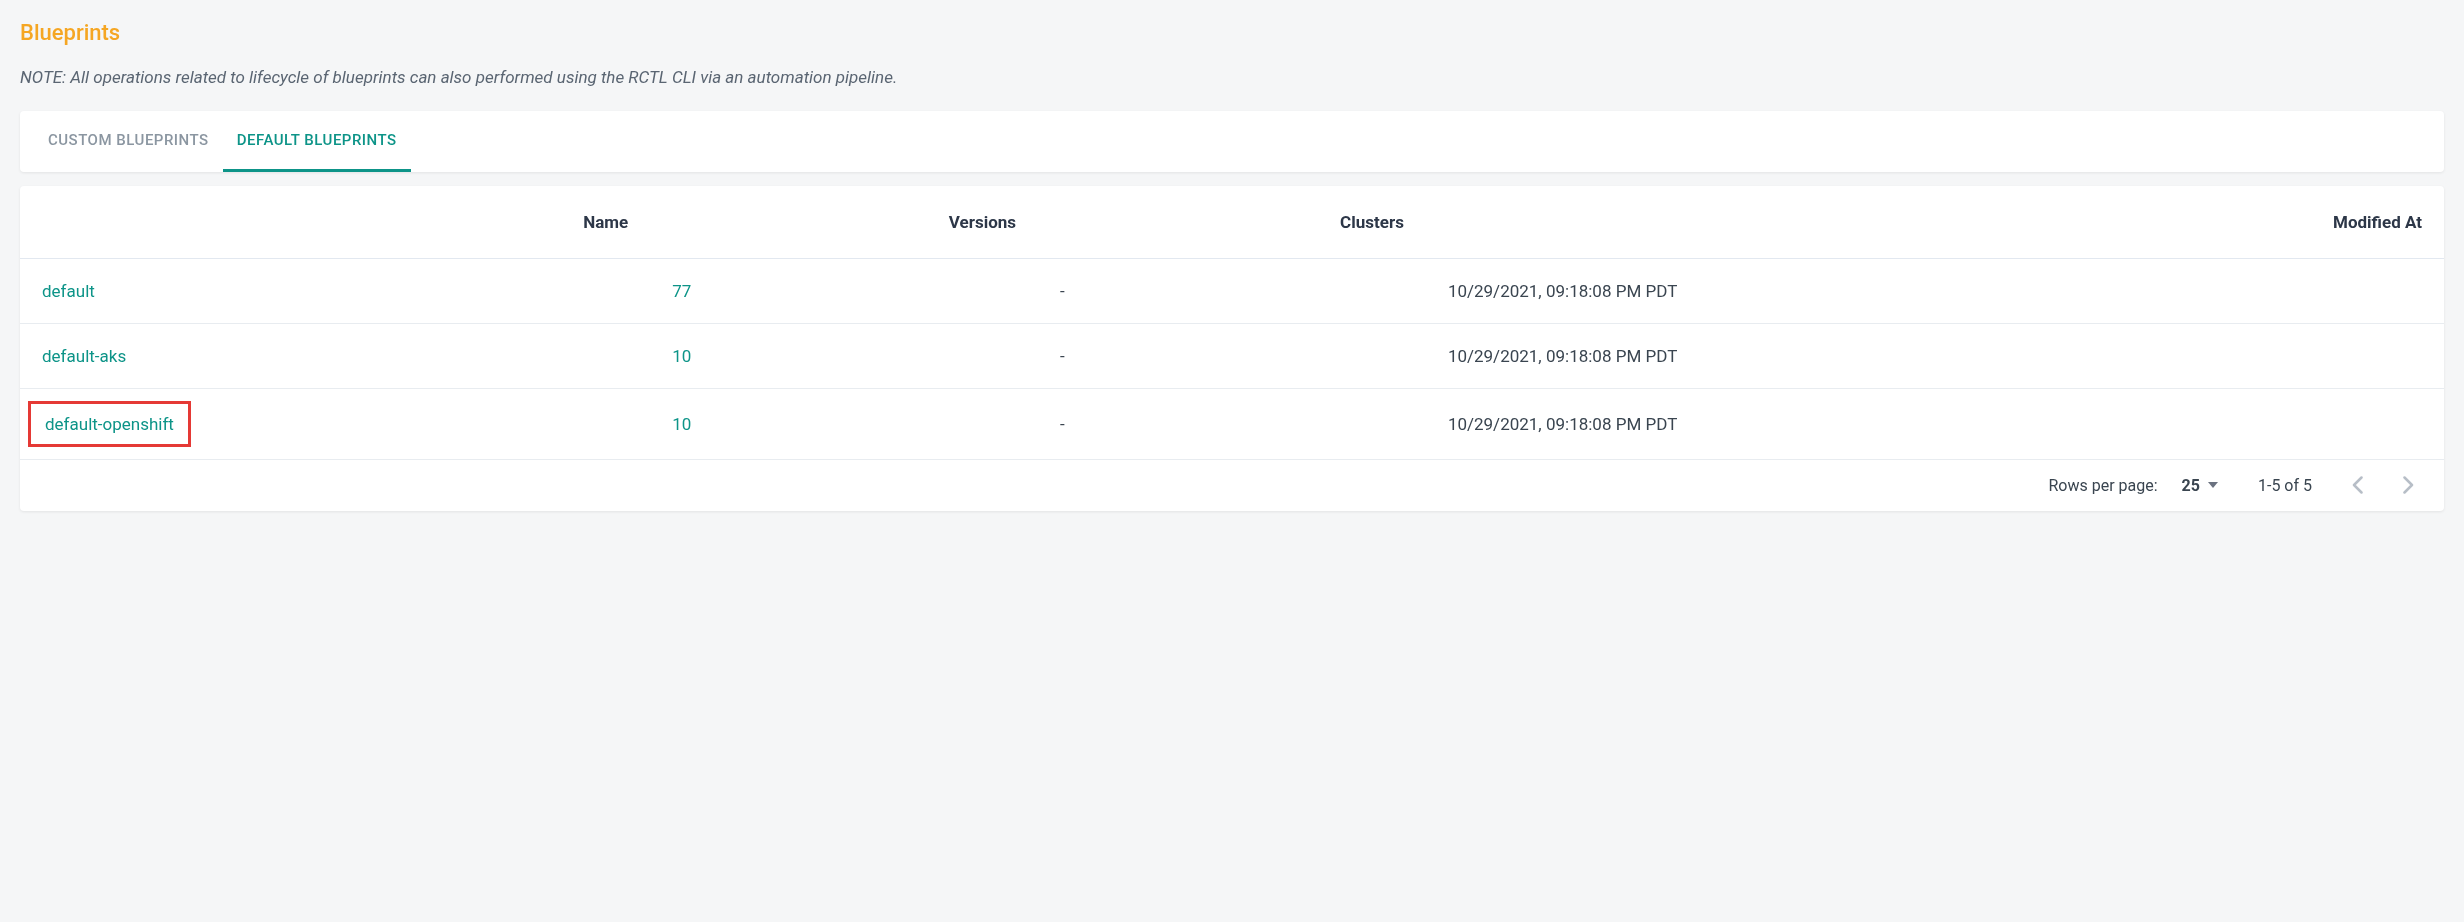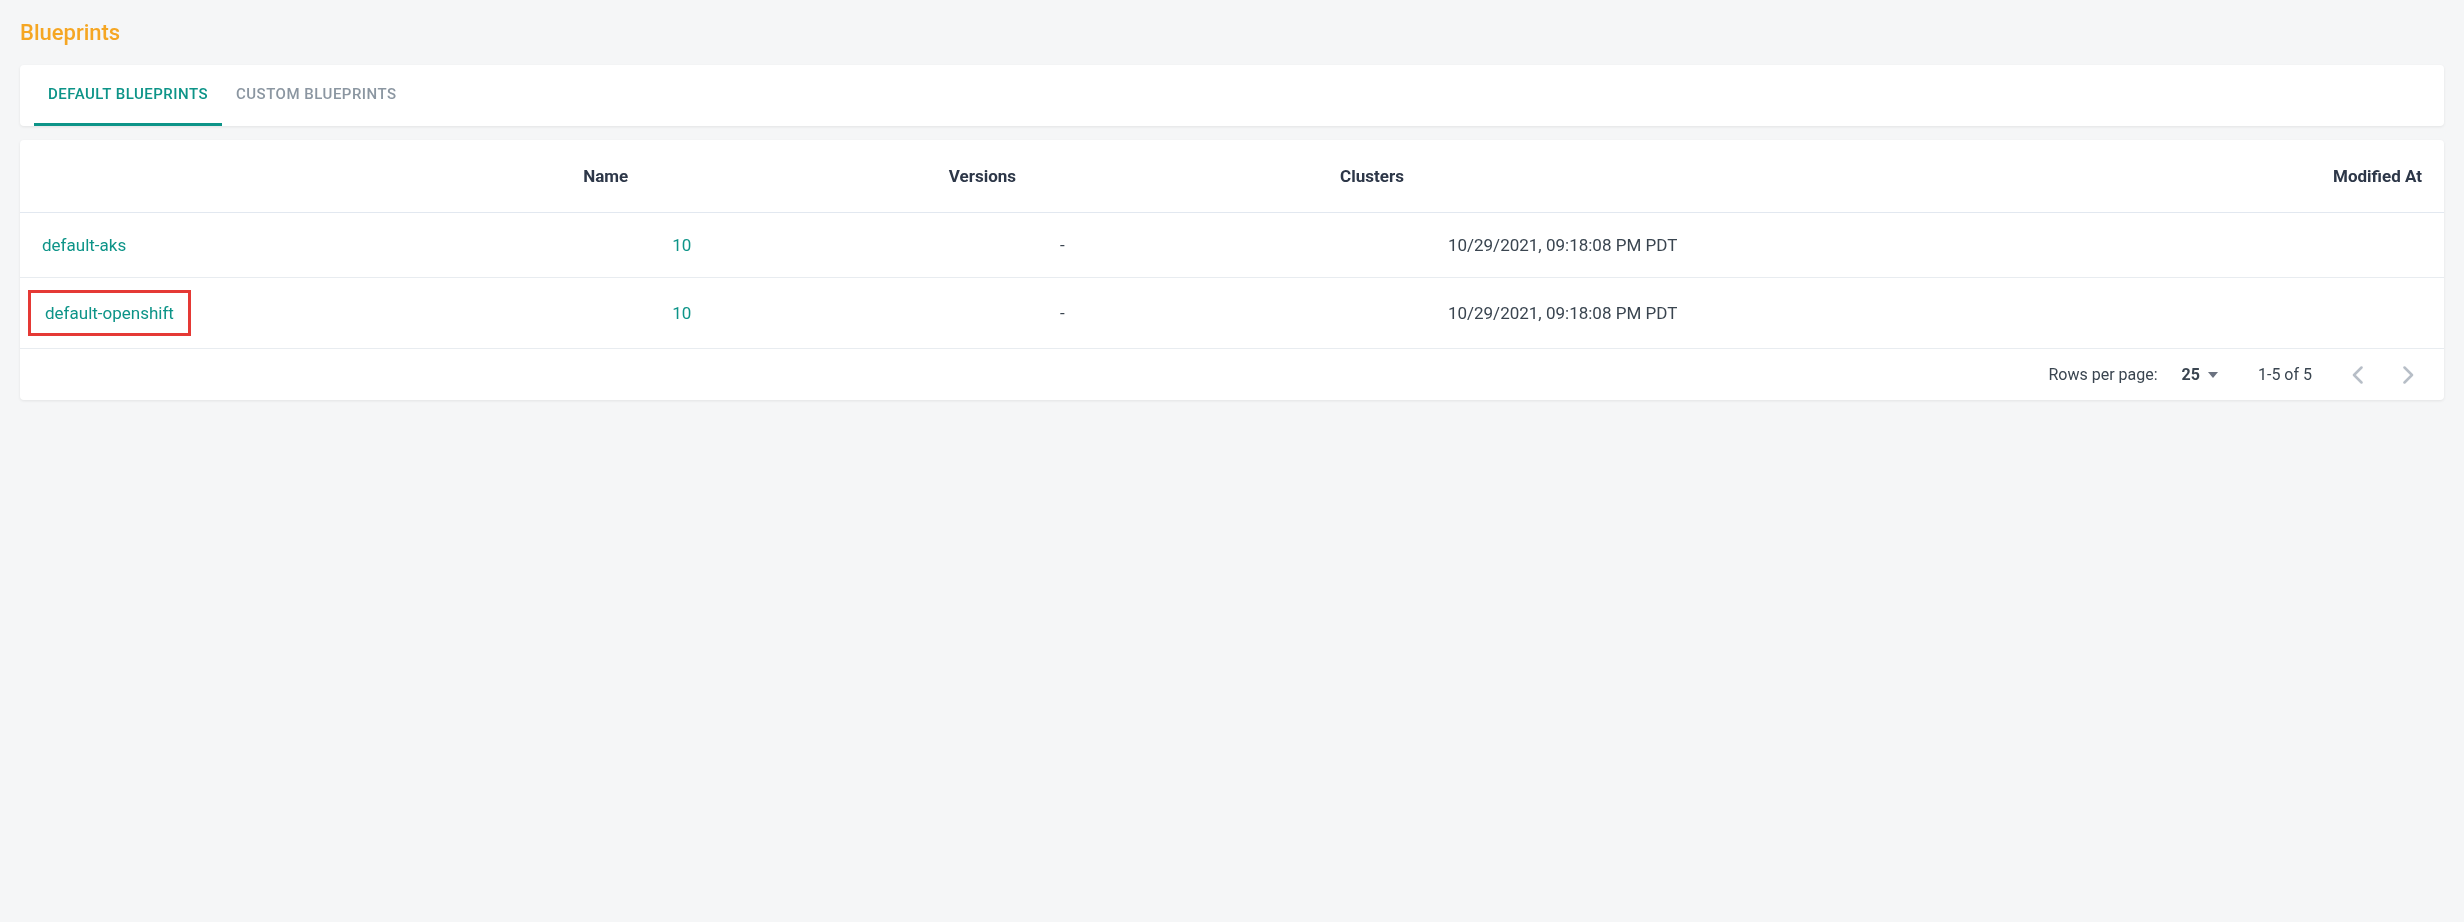--- a/index.html
+++ b/index.html
@@ -130,38 +130,45 @@
     .col-versions { width: 16%; }
     .col-clusters { width: 16%; }
     .col-modified { width: 42%; }
   </style>
 </head>
 <body>
 
 <h1 class="page-title">Blueprints</h1>
 
 <div class="page-description">
+  <div>NOTE: All operations related to lifecycle of blueprints can also performed using the RCTL CLI via an automation pipeline.</div>
 </div>
 
 <div class="tabs-container">
+  <div class="tab">CUSTOM BLUEPRINTS</div>
   <div class="tab active">DEFAULT BLUEPRINTS</div>
-  <div class="tab">CUSTOM BLUEPRINTS</div>
 </div>
 
 <div class="table-container">
   <table class="table">
     <thead>
       <tr>
         <th class="col-name">Name</th>
         <th class="col-versions">Versions</th>
         <th class="col-clusters">Clusters</th>
         <th class="col-modified">Modified At</th>
       </tr>
     </thead>
     <tbody id="table-body">
+    <tr>
+          <td class="col-name"><a class="link">default</a></td>
+          <td class="col-versions"><a class="link">77</a></td>
+          <td class="col-clusters">-</td>
+          <td class="col-modified">10/29/2021, 09:18:08 PM PDT</td>
+        </tr>
         <tr>
           <td class="col-name"><a class="link">default-aks</a></td>
           <td class="col-versions"><a class="link">10</a></td>
           <td class="col-clusters">-</td>
           <td class="col-modified">10/29/2021, 09:18:08 PM PDT</td>
         </tr>
         <tr>
           <td class="col-name"><span class="highlight-box"><a class="link">default-openshift</a></span></td>
           <td class="col-versions"><a class="link">10</a></td>
           <td class="col-clusters">-</td>

